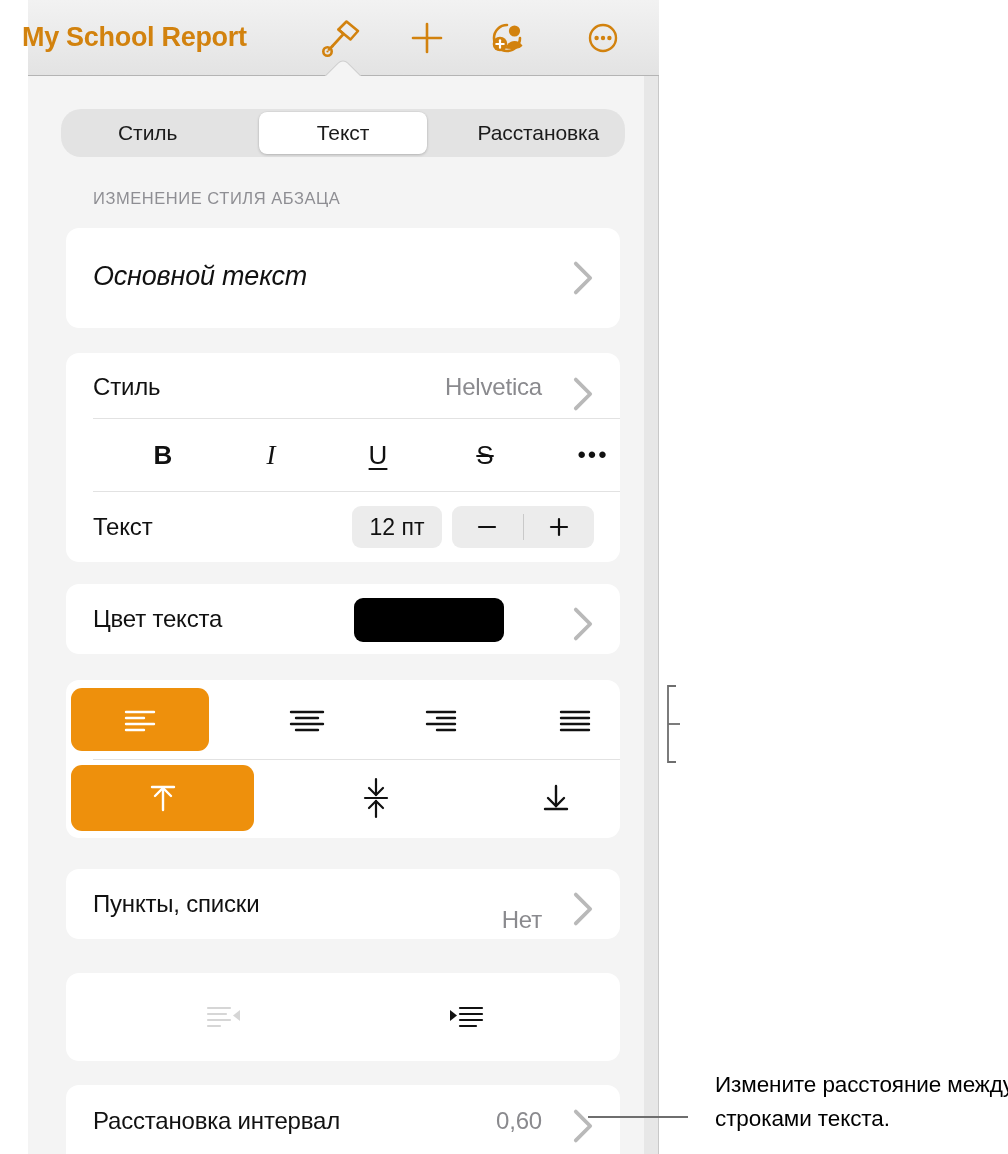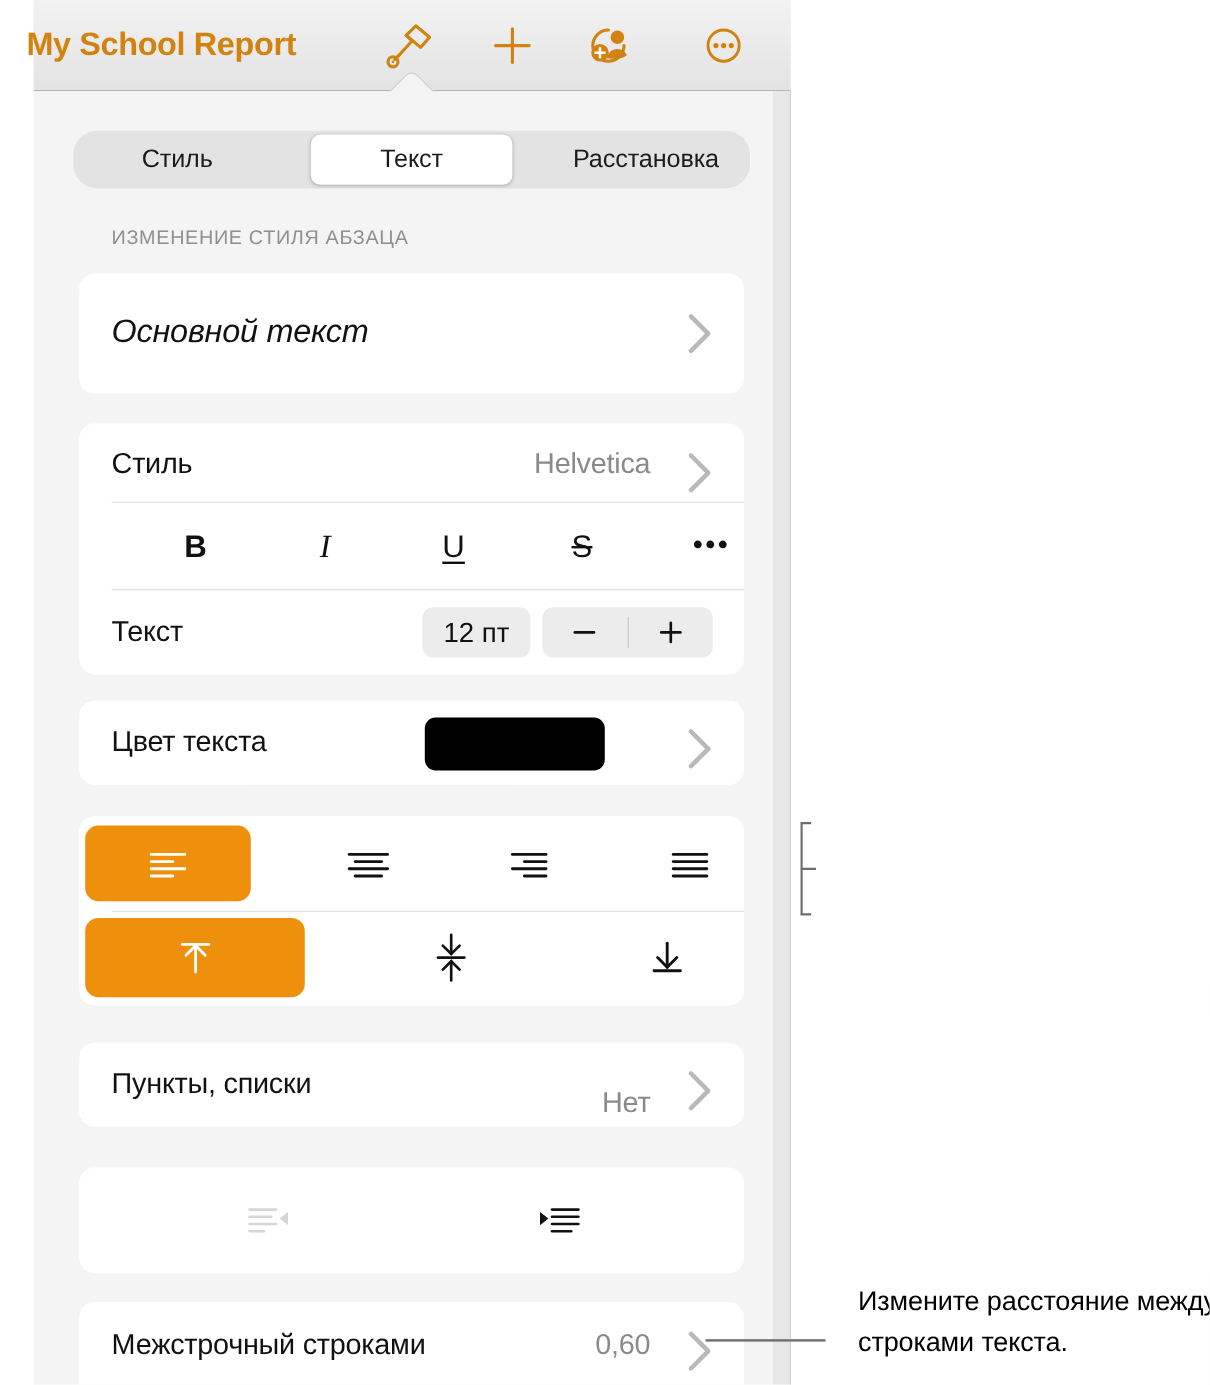--- a/index.html
+++ b/index.html
@@ -352,21 +352,21 @@
             <line x1="13" y1="18" x2="35" y2="18"></line>
             <line x1="13" y1="24" x2="29" y2="24"></line>
           </g>
           <path d="M3 8 L10 13.5 L3 19 Z" fill="#111"></path>
         </svg>
       </div>
     </div>
 
     <div class="card" style="top:1009px; height:90px; border-bottom-left-radius:0; border-bottom-right-radius:0;">
       <div class="row" style="height:72px;">
-        <div class="row-label" style="top:22px;">Межстрочный строками</div>
+        <div class="row-label" style="top:22px;">Расстановка интервал</div>
         <div class="row-value" style="right:78px; top:22px;">0,60</div>
         <svg class="chev" style="right:26px; top:23px;" viewBox="0 0 12 20">
           <path d="M2 2 L10 10 L2 18" fill="none" stroke="#b9b9b9" stroke-width="2.1" stroke-linecap="round" stroke-linejoin="round"></path>
         </svg>
       </div>
 
     </div>
   </div>
 
   <svg class="bracket" style="left:636px; top:684px; width:22px; height:80px;" viewBox="0 0 22 80">

